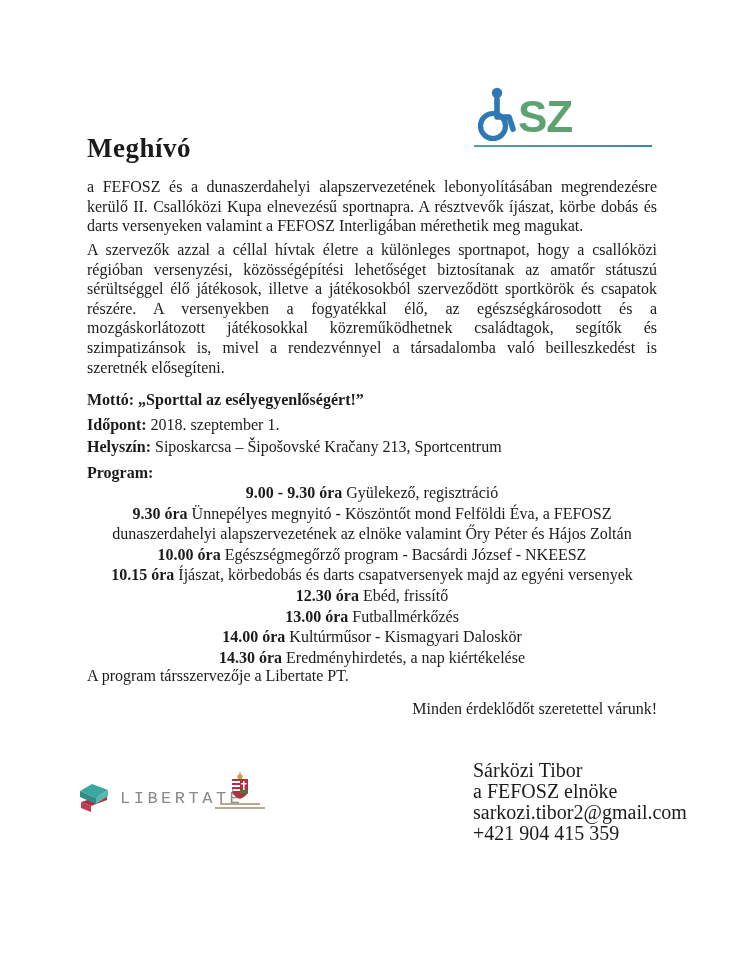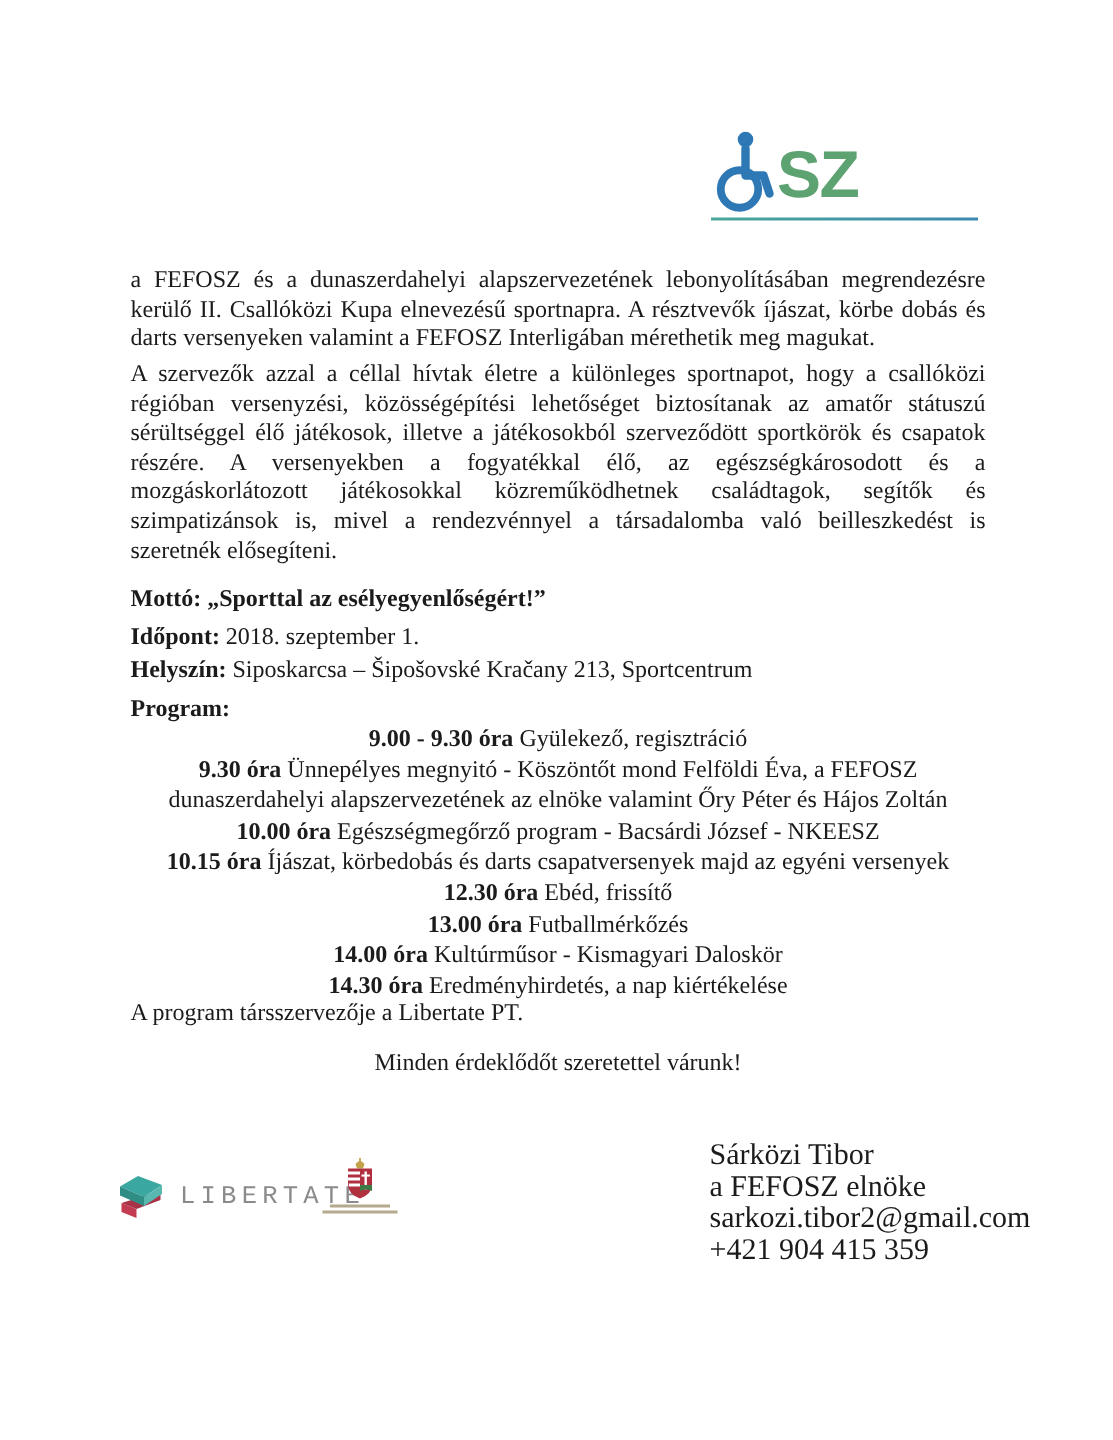--- a/index.html
+++ b/index.html
@@ -44,21 +44,21 @@
   .p1 { top: 177px; }
   .p2 { top: 240px; }
   .patron { top: 364px; font-style: italic; text-align: left; }
   .motto { top: 390px; font-weight: bold; text-align: left; }
   .detail-line { text-align: left; }
   .d-date  { top: 415px; }
   .d-venue { top: 437px; }
   .prog-head { top: 463px; font-weight: bold; text-align: left; }
   .prog-list { top: 483px; line-height: 20.6px; text-align: center; }
   .coorg { top: 666px; font-weight: normal; text-align: left; }
-  .closing { top: 699px; text-align: center; }
+  .closing { top: 699px; text-align: right; }
   b.lbl { font-weight: bold; margin-top: 33px; }
 
   
   .signature { left: 473px; top: 760px; font-size: 20px; line-height: 21px; }
 
   
   .libertate { left: 76px; top: 778px; display: flex; align-items: center; }
   .libertate-text {
     font-family: Liberation Mono, monospace;
     font-size: 17px; letter-spacing: 3.5px;
@@ -85,20 +85,21 @@
           <circle cx="22" cy="7" r="5.2" fill="#2e78b5"></circle>
           <path d="M22 13 L22 31 L34 31 L38 43" fill="none" stroke="#2e78b5" stroke-width="5.6" stroke-linecap="round" stroke-linejoin="round"></path>
           <circle cx="18" cy="40" r="12.5" fill="none" stroke="#2e78b5" stroke-width="5.2"></circle>
         </svg>
       </span>
       <span class="fefosz-letters">SZ</span>
     </div>
     <div class="fefosz-underline"></div>
   </div>
 
+  <div class="abs doc-title">Meghívó</div>
 
   <p class="abs body-block p1">a FEFOSZ és a dunaszerdahelyi alapszervezetének lebonyolításában megrendezésre kerülő II. Csallóközi Kupa elnevezésű sportnapra. A résztvevők íjászat, körbe dobás és darts versenyeken valamint a FEFOSZ Interligában mérethetik meg magukat.</p>
   <p class="abs body-block p2">A szervezők azzal a céllal hívtak életre a különleges sportnapot, hogy a csallóközi régióban versenyzési, közösségépítési lehetőséget biztosítanak az amatőr státuszú sérültséggel élő játékosok, illetve a játékosokból szerveződött sportkörök és csapatok részére. A versenyekben a fogyatékkal élő, az egészségkárosodott és a mozgáskorlátozott játékosokkal közreműködhetnek családtagok, segítők és szimpatizánsok is, mivel a rendezvénnyel a társadalomba való beilleszkedést is szeretnék elősegíteni.</p>
 
 
   <div class="abs body-block motto">
     <span>Mottó:</span>
     <span>„Sporttal az esélyegyenlőségért!”</span>
   </div>
 

